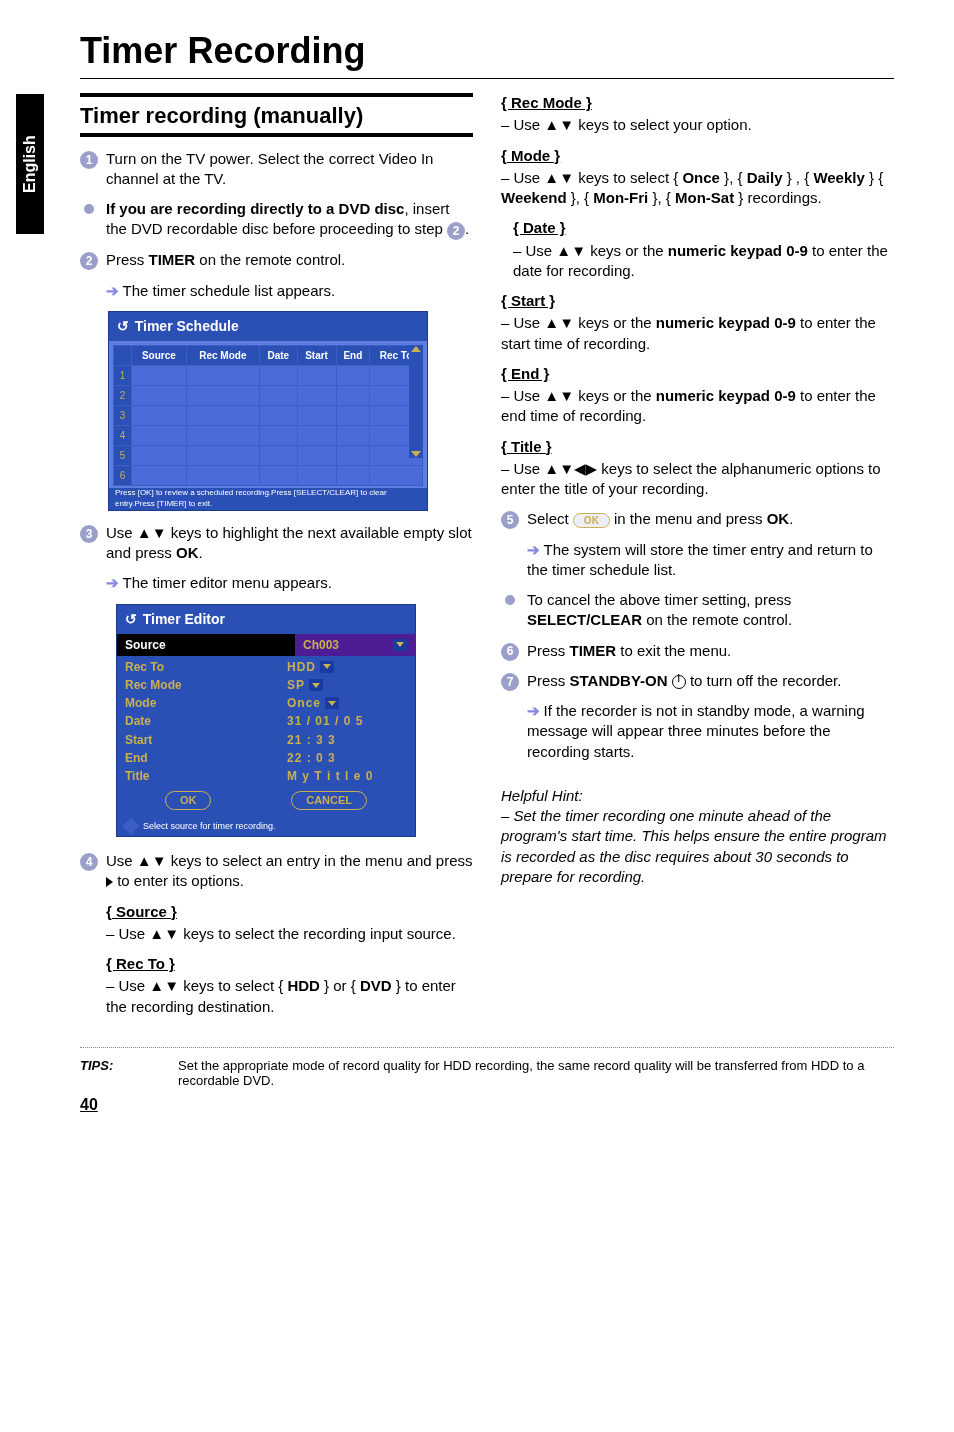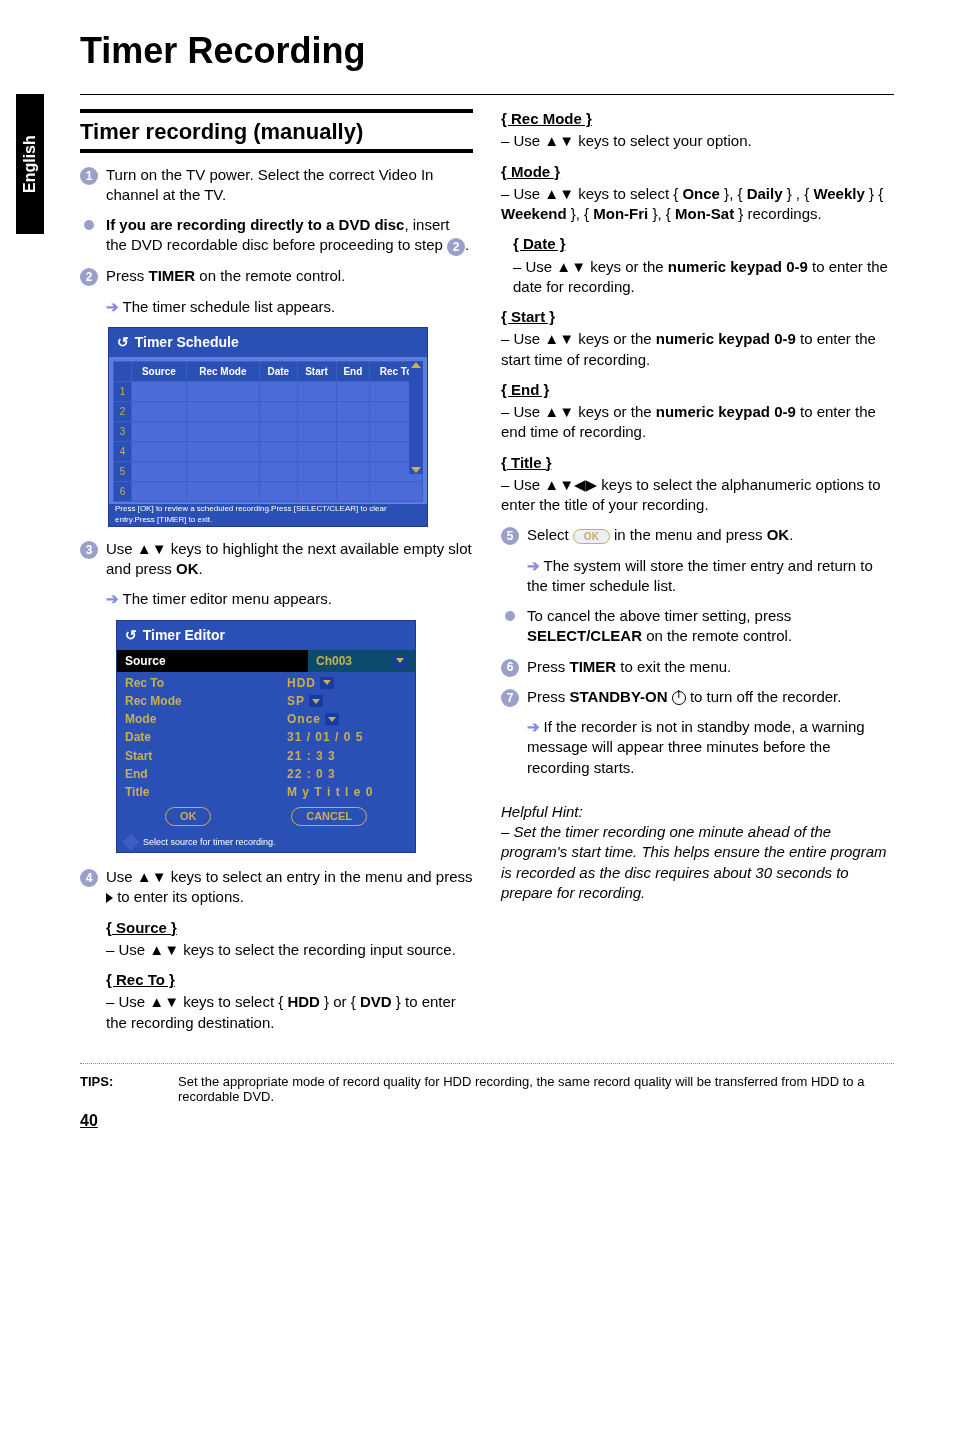--- a/index.html
+++ b/index.html
@@ -1,35 +1,35 @@
 <!DOCTYPE html>
 <html><head>
 <meta charset="utf-8">
 <style>
   * { box-sizing: border-box; margin: 0; padding: 0; }
   body { width: 954px; height: 1432px; background: #fff; font-family: Arial, Helvetica, sans-serif; color: #000; position: relative; }
   .tab { position: absolute; left: 16px; top: 94px; width: 28px; height: 140px; background: #000; color: #fff; writing-mode: vertical-rl; text-orientation: mixed; font-weight: bold; display: flex; align-items: center; justify-content: center; font-size: 16px; transform: rotate(180deg); }
   .page { padding: 30px 60px 20px 80px; }
-  h1.page-title { font-size: 36px; font-weight: bold; margin-bottom: 22px; }
+  h1.page-title { font-size: 36px; font-weight: bold; margin-bottom: 6px; }
   .title-rule { border-top: 1px solid #000; margin-bottom: 14px; }
   .cols { display: flex; gap: 28px; justify-content: flex-end; }
   .col { flex: 1; font-size: 15px; line-height: 1.35; }
   .section-heading { font-size: 22px; font-weight: bold; margin: 4px 0 2px 0; }
   .thick-rule { border-top: 4px solid #000; margin-bottom: 2px; }
   .step { display: flex; gap: 8px; margin-bottom: 10px; }
   .num { width: 18px; height: 18px; border-radius: 50%; background: #9aa0c9; color: #fff; font-size: 12px; font-weight: bold; display: flex; align-items: center; justify-content: center; flex-shrink: 0; margin-top: 2px; }
   .bullet-dot { width: 10px; height: 10px; border-radius: 50%; background: #9aa0c9; flex-shrink: 0; margin-top: 5px; margin-left: 4px; margin-right: 4px; }
   .step-body { flex: 1; }
   .arrow { color: #888be0; font-weight: bold; margin-right: 4px; }
   .indent { margin-left: 26px; margin-bottom: 10px; }
   .opt-block { margin-left: 26px; margin-bottom: 10px; }
   .opt-title { margin-bottom: 2px; text-decoration: underline; }
   .italic { font-style: italic; }
   .tips-row { border-top: 1px dotted #888; margin-top: 20px; padding-top: 10px; display: flex; gap: 18px; font-size: 13px; }
-  .tips-label { font-weight: bold; width: 80px; flex-shrink:0; }
+  .tips-label { font-weight: bold; font-style: italic; width: 80px; flex-shrink:0; }
   .page-num { font-size: 16px; font-weight: bold; margin-top: 8px; text-decoration: underline; }
 
   
   .sched { margin: 8px 0 12px 28px; width: 320px; border: 1px solid #1e3a8a; background: #2a4fb5; color: #fff; }
   .sched-hdr { background: #2a4fb5; display: flex; align-items: center; gap: 6px; padding: 5px 8px; font-weight: bold; font-size: 14px; }
   .sched-body { background: #5d7de0; padding: 4px 4px 2px 4px; position: relative; }
   .sched-table { width: 100%; border-collapse: collapse; font-size: 10px; }
   .sched-table th { background: #2a4fb5; color: #fff; font-weight: bold; padding: 3px 2px; border: 1px solid #3d5fc5; text-align: center; }
   .sched-table td { background: #4a6bd8; height: 20px; border: 1px solid #3d5fc5; color: #c8b050; text-align: center; font-size: 10px; }
   .sched-table td.idx { background: #2a4fb5; width: 18px; }
@@ -37,21 +37,21 @@
   .tri { width:0; height:0; border-left:5px solid transparent; border-right:5px solid transparent; }
   .tri-up { border-bottom: 6px solid #c8b050; margin:1px; }
   .tri-dn { border-top: 6px solid #c8b050; margin:1px; }
   .sched-foot { background: #2a4fb5; font-size: 8px; padding: 0 6px; }
 
   
   .editor { margin: 8px 0 14px 36px; width: 300px; border: 1px solid #1e3a8a; }
   .editor-hdr { background: #2a4fb5; display:flex; align-items:center; gap:6px; padding: 5px 8px; font-weight:bold; color: #fff; font-size: 14px; }
   .editor-bar { display:flex; }
   .editor-bar-l { background: #000; color: #fff; font-weight:bold; font-size:12px; padding: 3px 8px; flex:1; }
-  .editor-bar-r { background: #0c4a6e; color: #c8b050; font-weight:bold; font-size:12px; padding: 3px 8px; width: 107px; display:flex; justify-content:space-between; align-items:center; }
+  .editor-bar-r { background: #4c1d95; color: #c8b050; font-weight:bold; font-size:12px; padding: 3px 8px; width: 120px; display:flex; justify-content:space-between; align-items:center; }
   .editor-body { background: #2a4fb5; padding: 2px 8px 6px 8px; }
   .erow { display:flex; justify-content:space-between; font-size:12px; padding: 1px 0; }
   .erow .lab { color: #c8b050; font-weight:bold; }
   .erow .val { color: #c8b050; font-weight:bold; letter-spacing: 1px; display:flex; align-items:center; gap:4px; width: 120px; }
   .mini-dd { background:#193a9e; width:14px; height:12px; display:inline-flex; align-items:center; justify-content:center; }
   .mini-dd .tri-dn { border-top-color:#c8b050; border-left-width:4px; border-right-width:4px; border-top-width:5px; margin:0;}
   .editor-btns { display:flex; justify-content: space-around; margin-top:6px; }
   .pill { border: 1px solid #c8b050; color:#c8b050; font-size:11px; font-weight:bold; padding: 1px 14px; border-radius: 10px; }
   .editor-foot { background:#2a4fb5; color:#fff; font-size:9px; padding:4px 8px; display:flex; align-items:center; gap:6px; }
   .nav-diamond { width:12px; height:12px; background:#3d5fc5; transform: rotate(45deg); position:relative; }

